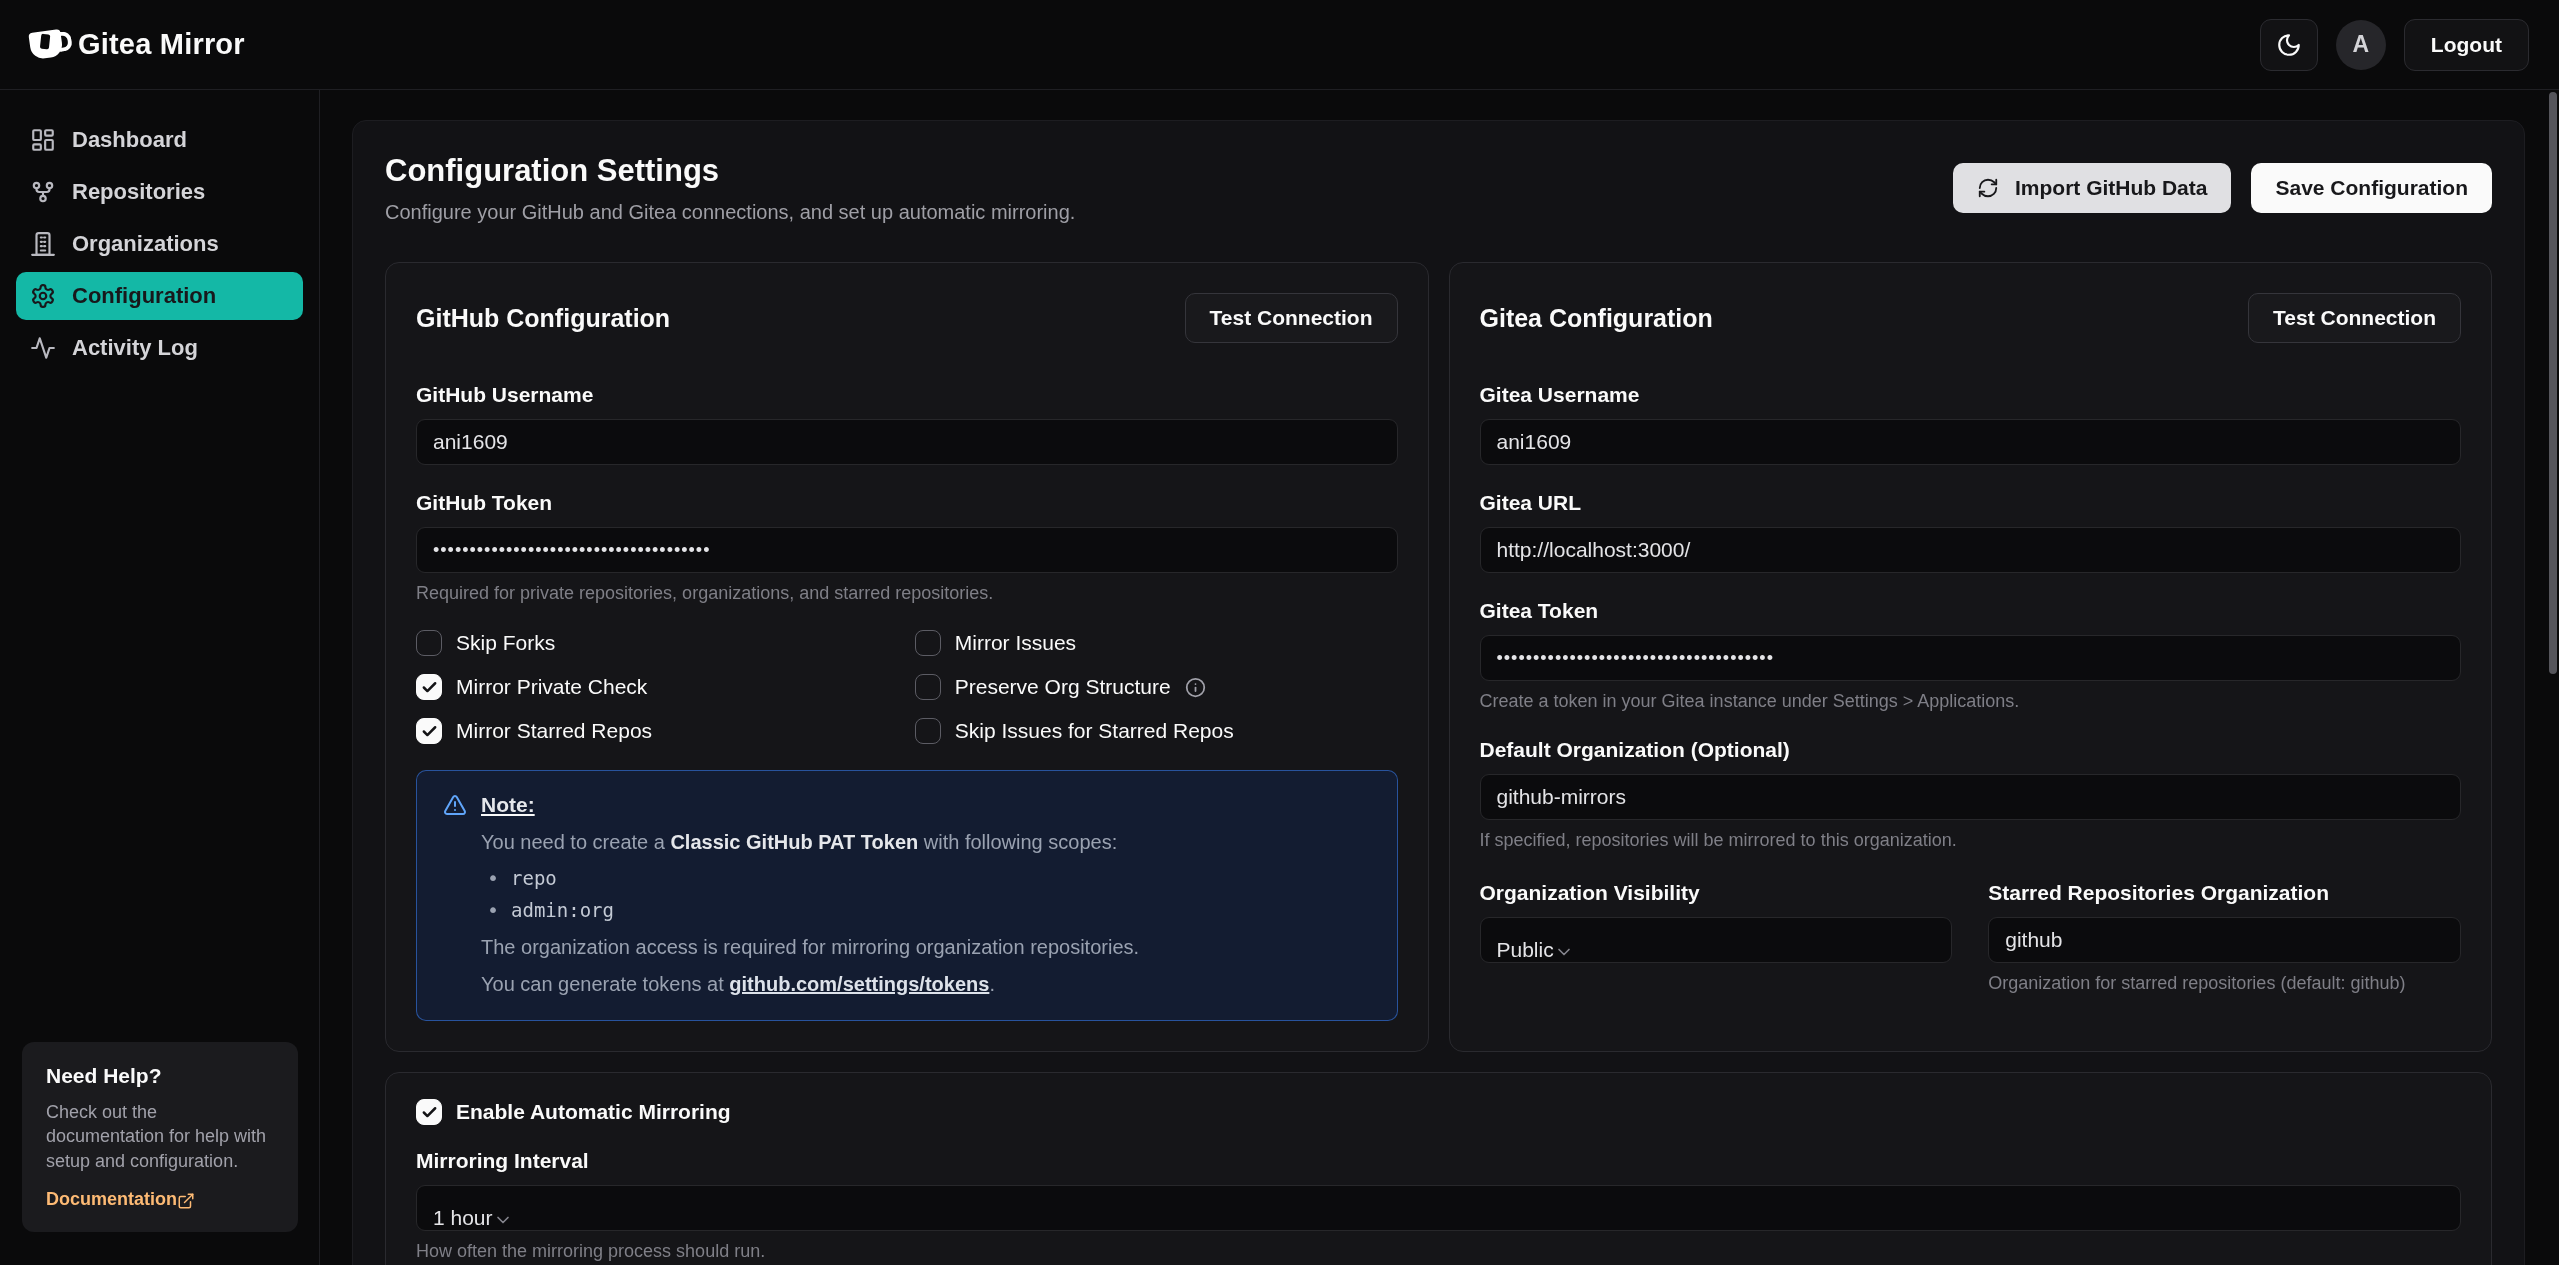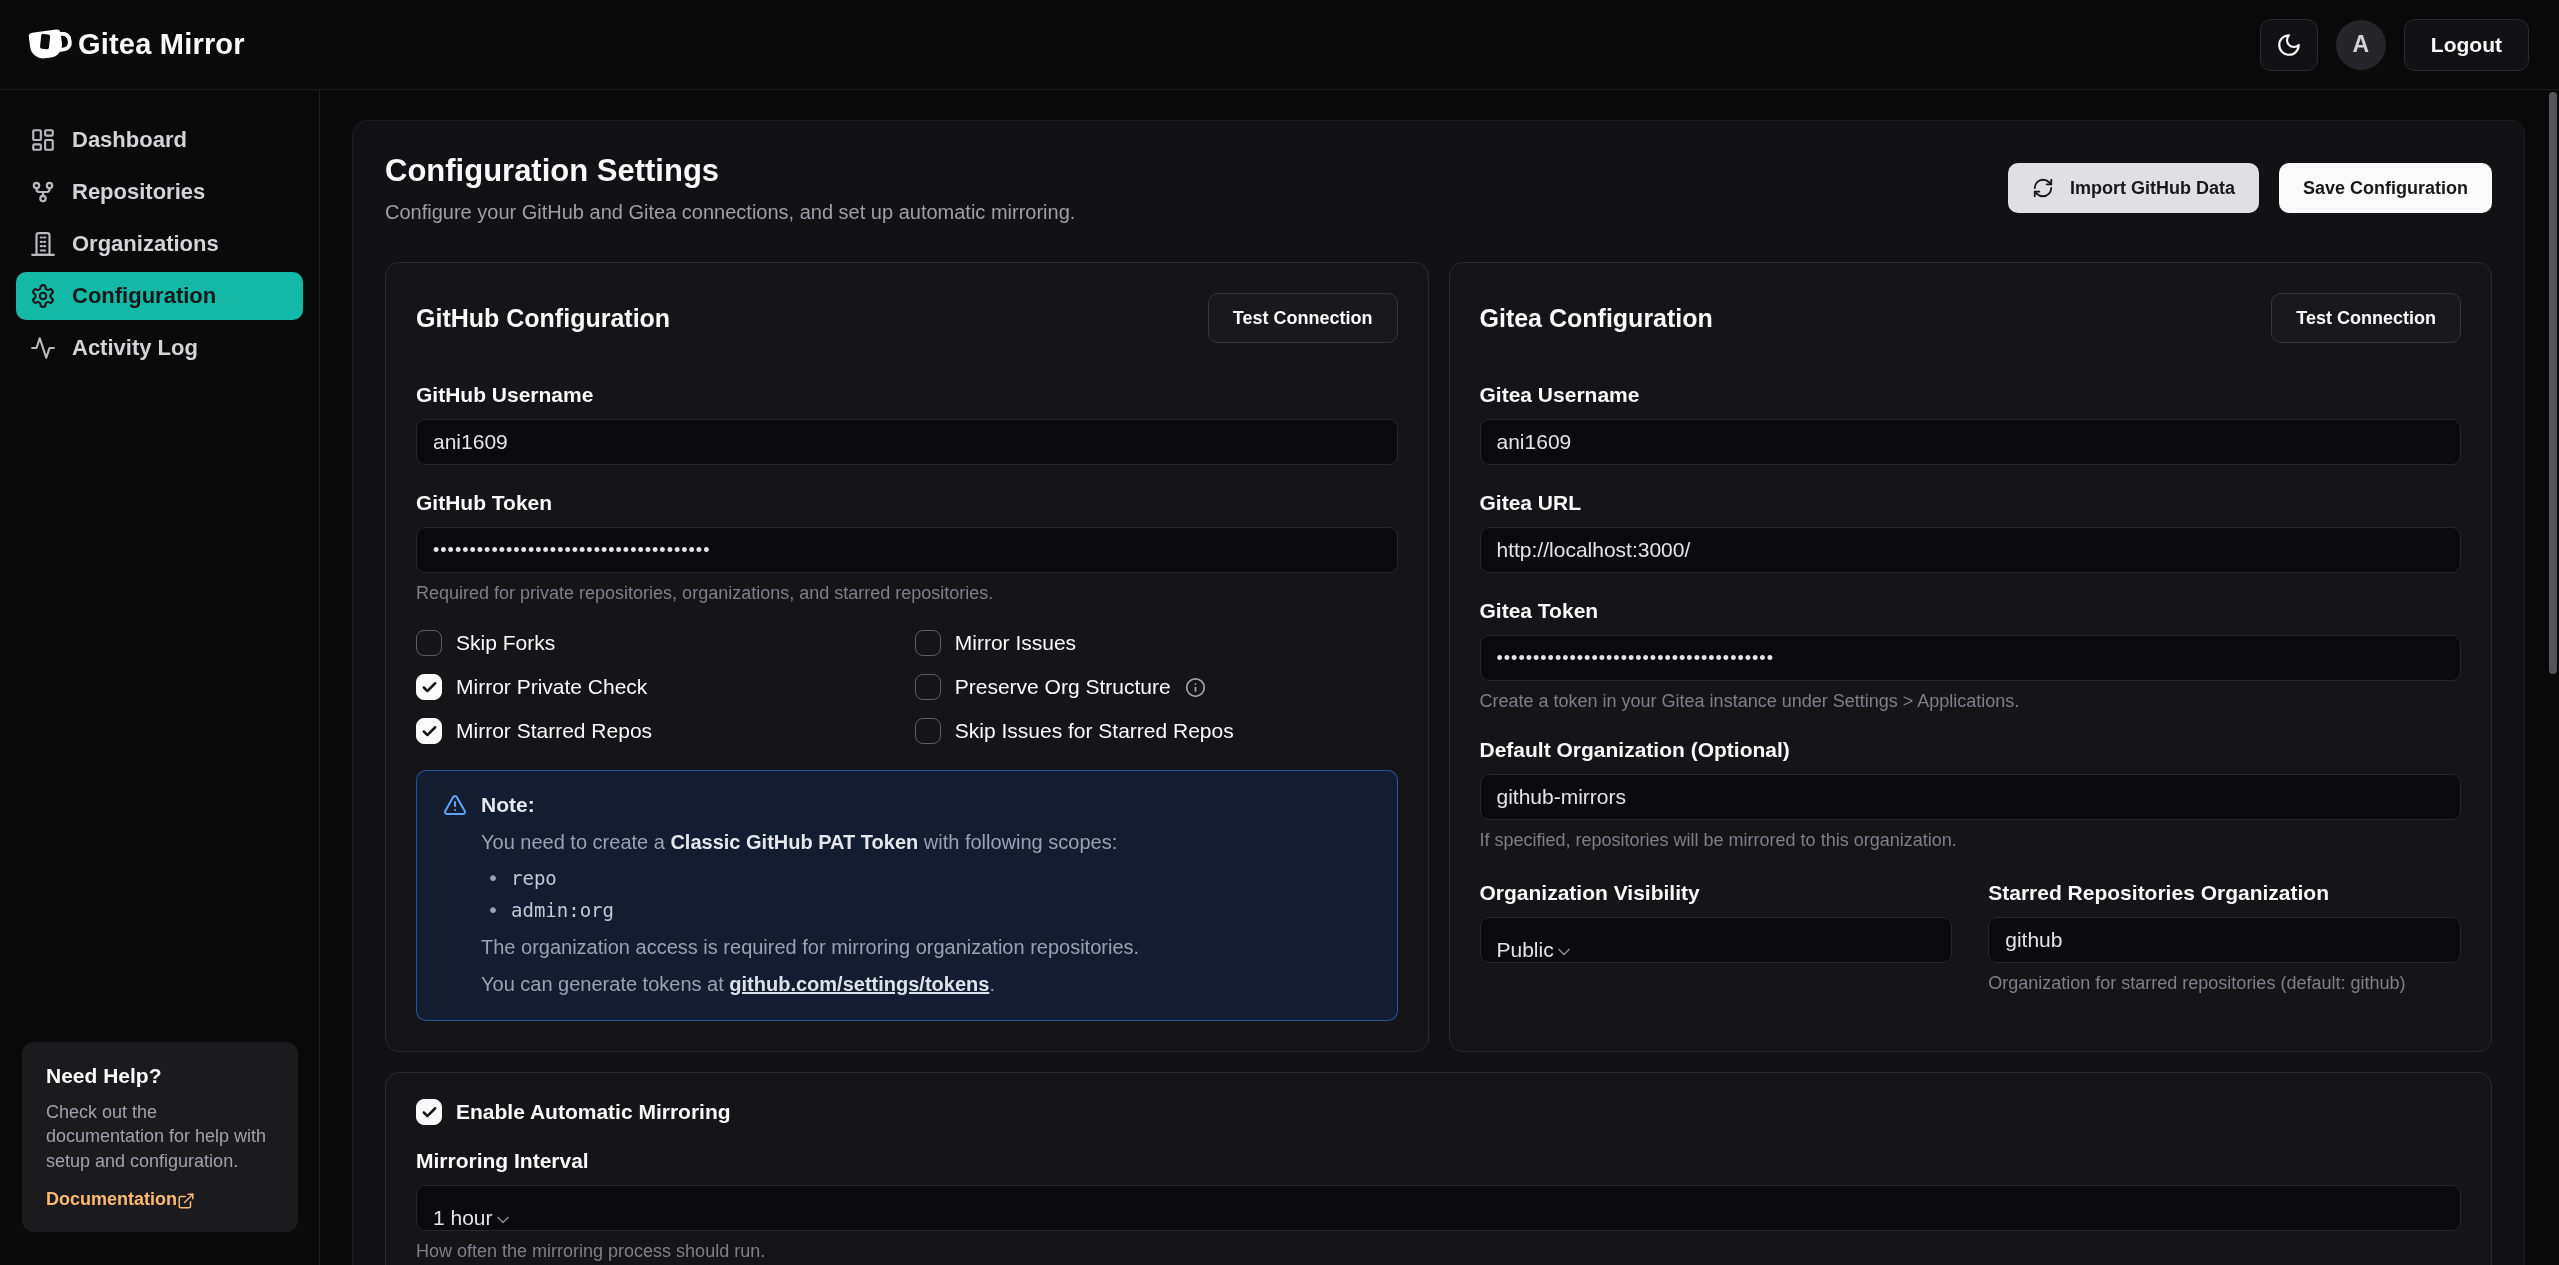--- a/index.html
+++ b/index.html
@@ -57,21 +57,21 @@
   
   .main { flex:1; position:relative; }
   .panel {
     margin:30px 34px 0 32px; background:#121215; border:1px solid #1d1d21; border-radius:14px;
     padding:32px 32px 40px 32px; min-height:1400px;
   }
   .panel-header { display:flex; justify-content:space-between; align-items:flex-start; margin-bottom:38px; }
   .page-title { font-size:31px; font-weight:700; margin-bottom:12px; }
   .page-subtitle { font-size:20px; color:#9f9fa6; }
   .header-actions { display:flex; gap:20px; margin-top:10px; }
-  .btn { height:50px; border-radius:10px; font-size:18px; font-weight:600; display:flex; align-items:center; gap:16px;
+  .btn { height:50px; border-radius:10px; font-size:21px; font-weight:600; display:flex; align-items:center; gap:16px;
          padding:0 24px; cursor:pointer; border:none; font-family:inherit; }
   .btn-secondary { background:#e0e0e3; color:#18181b; }
   .btn-primary { background:#fafafa; color:#18181b; }
   .btn-outline { background:#19191c; border:1px solid #35353b; color:#fafafa; font-weight:600; }
   .btn svg { width:22px; height:22px; }
   
   .cards-row { display:grid; grid-template-columns:1fr 1fr; gap:20px; align-items:stretch; }
   .card { background:#151518; border:1px solid #2a2a2f; border-radius:14px; padding:30px; }
   .card-header { display:flex; justify-content:space-between; align-items:center; margin-bottom:40px; }
   .card-title { font-size:25px; font-weight:700; }
@@ -92,21 +92,21 @@
   }
   .cb-box.checked { background:#fafafa; border-color:#fafafa; }
   .cb-box svg { width:17px; height:17px; }
   .cb-label { font-size:21px; font-weight:500; }
   .info-badge { display:flex; color:#a1a1aa; } .info-badge svg { width:21px; height:21px; }
   
   .note-box {
     margin-top:26px; background:#131c31; border:1px solid rgba(59,130,246,.55); border-radius:10px;
     padding:22px 26px 24px 26px;
   }
-  .note-head { display:flex; align-items:center; gap:14px; }
+  .note-head { display:flex; align-items:center; gap:14px;text-decoration:underline; }
   .note-head svg { width:24px; height:24px; color:#60a5fa; }
   .note-title { font-size:21px; font-weight:700; color:#e5e7eb; }
   .note-body { margin-left:38px; color:#9aa2b1; font-size:20px; }
   .note-body p { margin-top:14px; }
   .note-body strong { color:#e5e7eb; font-weight:700; }
   .scope-list { list-style:none; margin-top:12px; }
   .scope-list li { display:flex; align-items:center; gap:12px; margin:8px 0 8px 6px;
     font-family:"DejaVu Sans Mono", monospace; font-size:19px; color:#c3c9d4; }
   .scope-bullet { color:#9aa2b1; font-size:20px; }
   .note-link { color:#dde2ea; font-weight:700; text-decoration:underline; cursor:pointer; }

